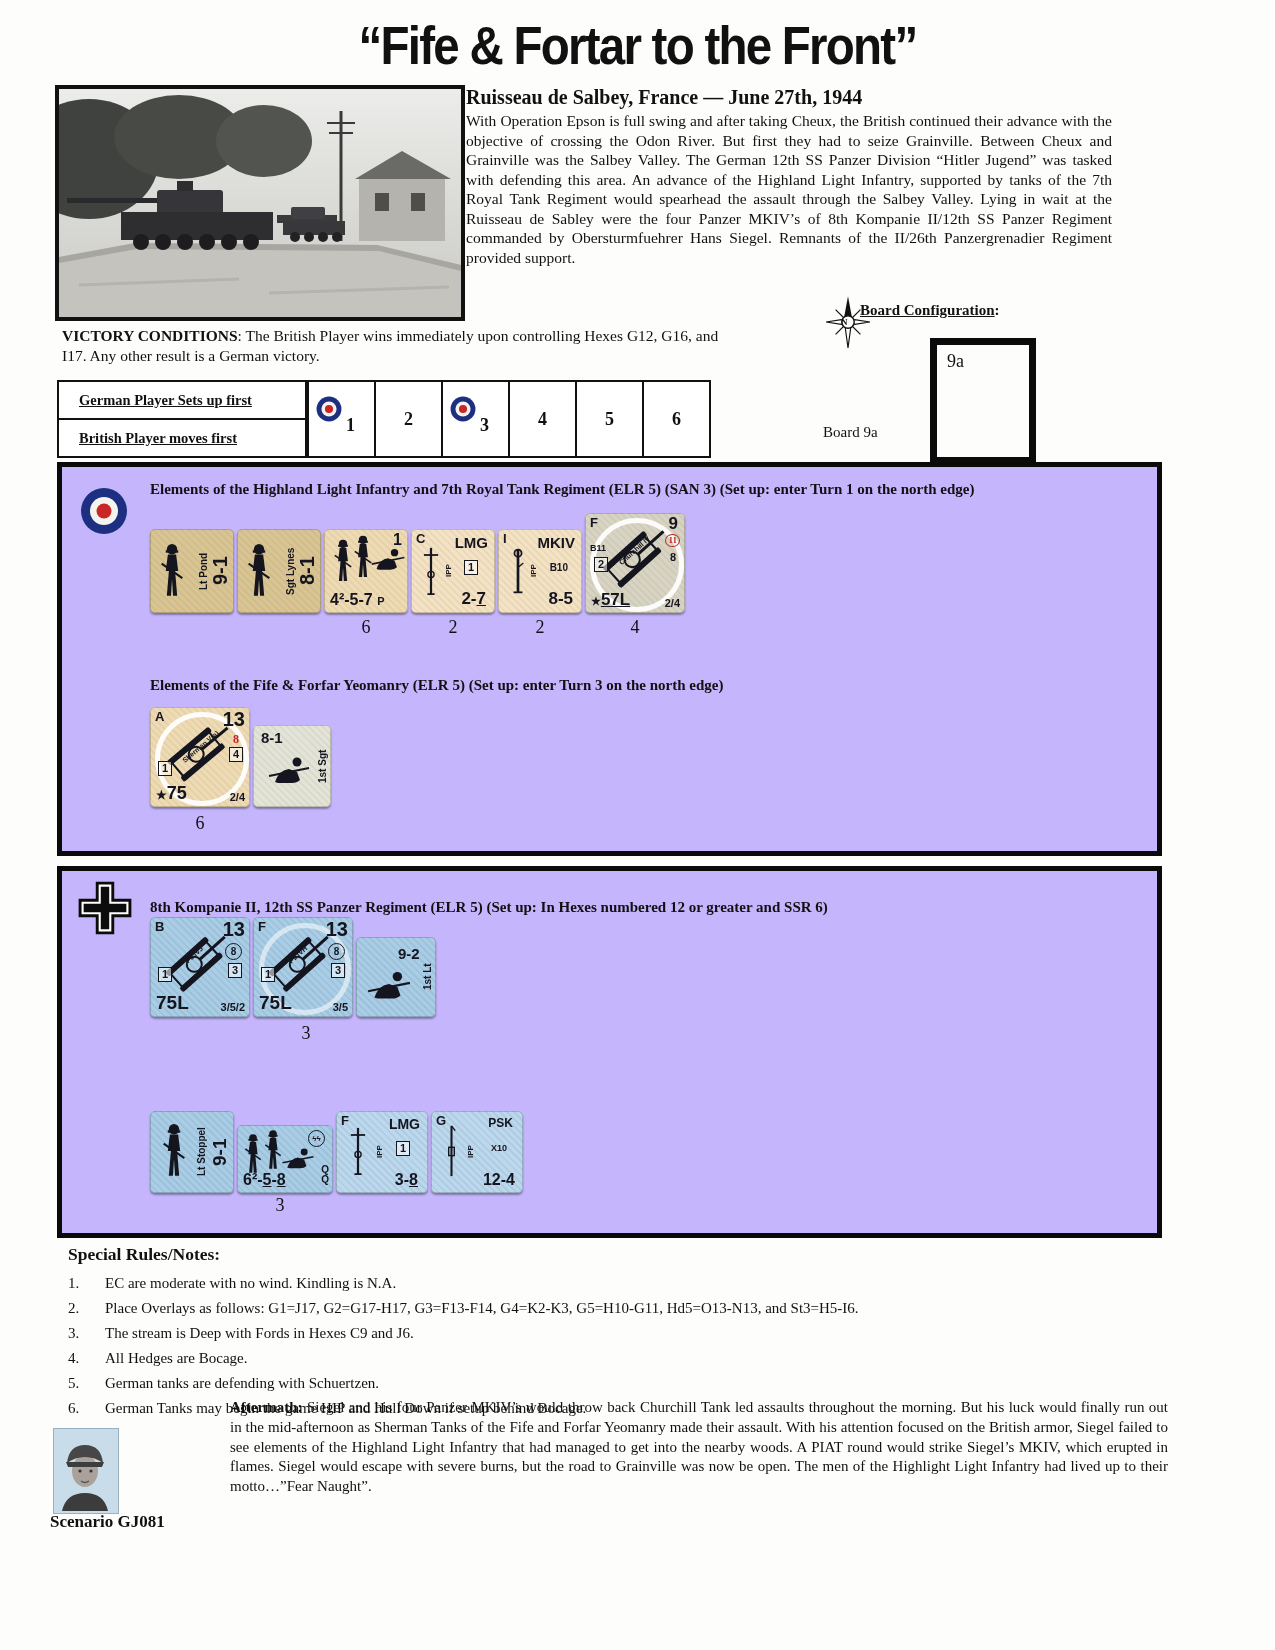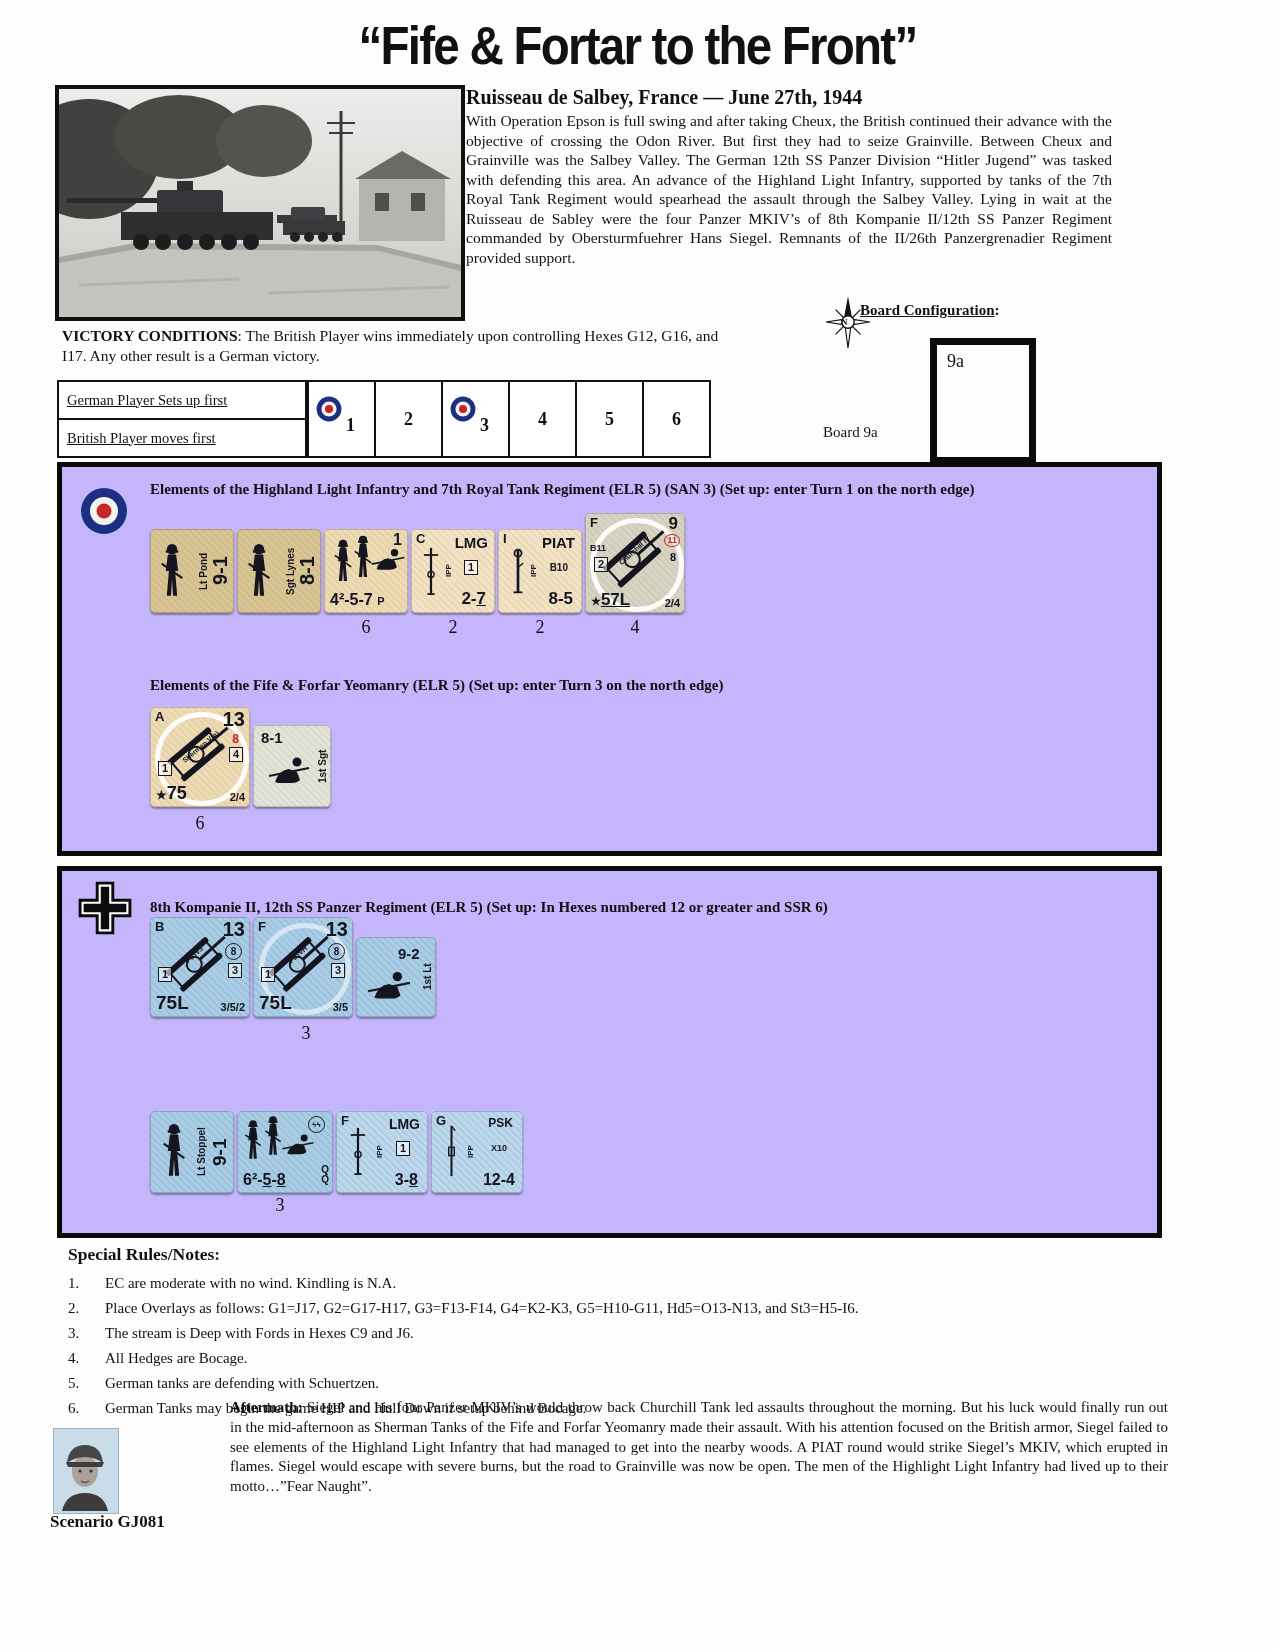--- a/index.html
+++ b/index.html
@@ -28,22 +28,22 @@
   #board-box .lbl{position:absolute;left:10px;top:6px;font-size:18px;}
   #board-cap{position:absolute;left:823px;top:424px;font-size:15px;}
 
   
   #victory{position:absolute;left:62px;top:326px;width:664px;font-size:15.5px;line-height:1.3;}
   #victory b{font-weight:bold;}
 
   
   #tt{position:absolute;left:57px;top:380px;width:650px;height:74px;border:2px solid #111;display:flex;background:#fff;}
   #tt-labels{width:246px;border-right:2px solid #111;display:flex;flex-direction:column;}
-  .tt-label{flex:1;display:flex;align-items:center;padding-left:8px;
-            font-weight:normal;font-size:14.5px;text-decoration:underline;}
+  .tt-label{flex:1;display:flex;align-items:center;padding-left:20px;
+            font-weight:bold;font-size:14.5px;text-decoration:underline;}
   .tt-label.first{border-bottom:2px solid #111;}
   .tt-cell{flex:1;position:relative;border-left:2px solid #111;}
   .tt-cell:first-of-type{border-left:none;}
   .tt-num{position:absolute;left:50%;top:50%;transform:translate(-50%,-50%);font-weight:bold;font-size:18px;}
   .tt-roundel{position:absolute;left:7px;top:14px;width:26px;height:26px;display:none;}
   .has-roundel .tt-roundel{display:block;}
   .has-roundel .tt-num{left:64%;top:58%;}
 
   
   .force-box{position:absolute;left:57px;width:1095px;border:5px solid #0a0a0a;background:#c4b5fd;}
@@ -63,21 +63,21 @@
   .gray1{background-color:#d8d4c4;} .green1{background-color:#e3e4d8;}
   .blue1{background-color:#a9cde5;} .blue2{background-color:#bcd8ec;}
   .ctr .tl{position:absolute;top:2px;left:5px;font-size:13px;}
   .ctr .tr-big{position:absolute;top:1px;right:5px;font-size:20px;}
   .ctr .vtext{position:absolute;height:100%;top:0;text-align:center;
               writing-mode:vertical-rl;transform:rotate(180deg);}
   .boxed{display:inline-block;border:1.5px solid #15151f;background:rgba(255,255,255,0.55);
          font-size:11px;line-height:13px;padding:0 3px;}
   .circled{display:inline-block;border:1.5px solid #15151f;border-radius:50%;width:15px;height:15px;
            font-size:10px;line-height:15px;text-align:center;}
-  .redc{color:#c12424;}
+  .redc{color:#c12424;font-family:Liberation Serif, serif;}
   .u{text-decoration:underline;}
   .ring{position:absolute;border-radius:50%;border:5px solid rgba(255,255,255,0.92);}
   .tank-svg{position:absolute;}
   .tank-name{position:absolute;font-size:7px;white-space:nowrap;}
   .ipp{font-size:8px;}
   .gun-lbl{position:absolute;bottom:3px;left:6px;font-size:17px;}
   .mp-lbl{position:absolute;bottom:4px;right:5px;font-size:11px;}
 
   
   #rules{position:absolute;left:68px;top:1244px;width:1100px;}
@@ -309,21 +309,21 @@
       <span class="vtext ipp" style="right:42px;top:0;height:84px">IPP</span>
       <span class="boxed" style="position:absolute;top:31px;right:17px">1</span>
       <span style="position:absolute;bottom:4px;right:9px;font-size:17px"><span>2-</span><span class="u">7</span></span>
     </div>
 
     <div class="ctr tan3" style="width:84px;height:84px">
       <span class="tl">I</span>
       <svg class="tank-svg" style="left:12px;top:10px" width="16" height="64">
           <use href="#piatw"></use>
         </svg>
-      <span style="position:absolute;top:5px;right:7px;font-size:15px">PIAT</span>
+      <span style="position:absolute;top:5px;right:7px;font-size:15px">MKIV</span>
       <span class="vtext ipp" style="right:44px;top:0;height:84px">IPP</span>
       <span style="position:absolute;top:33px;right:14px;font-size:10px">B10</span>
       <span style="position:absolute;bottom:4px;right:9px;font-size:17px">8-5</span>
     </div>
 
     <div class="ctr gray1" style="width:100px;height:100px">
       <div class="ring" style="left:5px;top:5px;width:84px;height:84px"></div>
       <svg class="tank-svg" style="left:12px;top:26px;transform:rotate(-42deg)" width="78" height="34">
           <use href="#tanktop"></use>
         </svg>
@@ -424,21 +424,21 @@
   <div class="crow" style="left:88px;top:234px;height:88px">
 
     <div class="ctr blue1 blue-weave" style="width:84px;height:82px">
       <svg class="tank-svg" style="left:10px;top:12px" width="28" height="58">
           <use href="#sold"></use>
         </svg>
       <span class="vtext" style="right:27px;font-size:10px">Lt Stoppel</span>
       <span class="vtext" style="right:3px;font-size:19px">9-1</span>
     </div>
 
-    <div class="ctr blue1 blue-weave" style="width:96px;height:82px">
+    <div class="ctr blue1 blue-weave" style="width:96px;height:68px">
       <svg class="tank-svg" style="left:6px;top:8px" width="20" height="44">
           <use href="#sold"></use>
         </svg>
       <svg class="tank-svg" style="left:26px;top:4px" width="20" height="44">
           <use href="#sold"></use>
         </svg>
       <svg class="tank-svg" style="left:44px;top:22px" width="34" height="24">
           <use href="#crouch"></use>
         </svg>
       <span class="circled" style="position:absolute;top:5px;right:8px;font-size:8px">ϟϟ</span>

